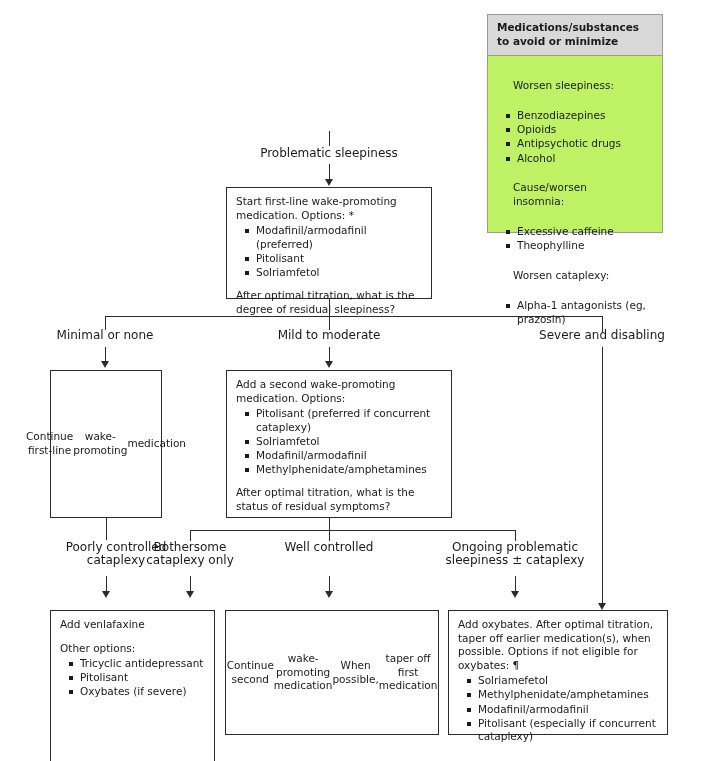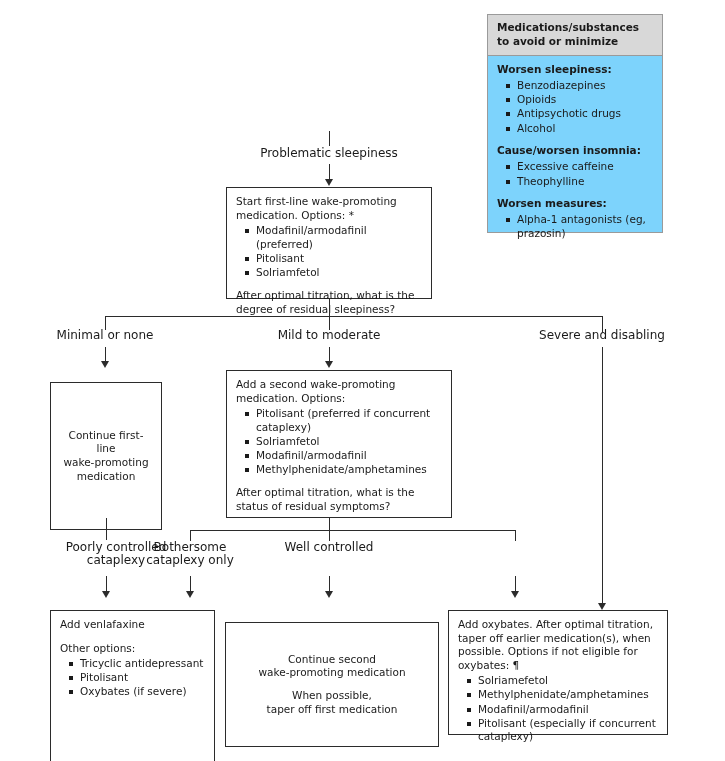--- a/index.html
+++ b/index.html
@@ -14,50 +14,50 @@
   
   .box{
     position:absolute;
     box-sizing:border-box;
     border:1.4px solid #2b2b2b;
     background:#ffffff;
     font-size:10.5px;
     line-height:13.6px;
     padding:7px 9px;
   }
-  .box.center{display:flex;flex-direction:column;align-items:center;justify-content:center;text-align:center;margin-top:12px;}
+  .box.center{display:flex;flex-direction:row;align-items:center;justify-content:center;text-align:center;}
 
   .ttl{margin:0 0 1px 0;}
   .para{margin:0;}
   .gap{height:9px;}
 
   ul.bul{list-style:none;margin:2px 0 0 0;padding:0 0 0 9px;}
   ul.bul li{position:relative;padding-left:11px;margin:0 0 0.5px 0;}
   ul.bul li:before{
     content:"";position:absolute;left:0;top:5px;
     width:4px;height:4px;background:#1a1a1a;
   }
 
   
   .inset{
     position:absolute;
     box-sizing:border-box;
     border:1px solid #9a9a9a;
-    background:#7dd3fc;
+    background:#bef264;
     font-size:10.5px;line-height:13.8px;
   }
   .inset-head{
     background:#d8d8d8;
     border-bottom:1px solid #9a9a9a;
     font-weight:bold;
     padding:6px 9px 7px 9px;
     line-height:13.5px;
   }
   .inset-body{padding:7px 9px 8px 9px;}
-  .sub{font-weight:bold;margin:0;}
+  .sub{font-weight:normal;margin:16px;}
   .inset-body .blk{margin-bottom:9px;}
   .inset-body .blk:last-child{margin-bottom:0;}
 
   
   .vline{position:absolute;width:0;border-left:1.4px solid #2b2b2b;}
   .hline{position:absolute;height:0;border-top:1.4px solid #2b2b2b;}
   .arrow{
     position:absolute;width:0;height:0;
     border-left:4.5px solid transparent;
     border-right:4.5px solid transparent;
@@ -92,21 +92,21 @@
 
       <div class="blk">
         <p class="sub">Cause/worsen insomnia:</p>
         <ul class="bul">
           <li>Excessive caffeine</li>
           <li>Theophylline</li>
         </ul>
       </div>
 
       <div class="blk">
-        <p class="sub">Worsen measures:</p>
+        <p class="sub">Worsen cataplexy:</p>
         <ul class="bul">
           <li>Alpha-1 antagonists (eg, prazosin)</li>
         </ul>
       </div>
 
     </div>
   </div>
 
   <div class="vline" style="left:329px;top:131px;height:15px;"></div>
   <div class="elabel" style="left:229px;top:147px;width:200px;">Problematic sleepiness</div>
@@ -170,20 +170,21 @@
   <div class="arrow" style="left:101.5px;top:591px;"></div>
 
   <div class="vline" style="left:329px;top:518px;height:12px;"></div>
   <div class="hline" style="left:190px;top:530px;width:325px;"></div>
   <div class="vline" style="left:190px;top:530px;height:11px;"></div>
   <div class="vline" style="left:329px;top:530px;height:11px;"></div>
   <div class="vline" style="left:515px;top:530px;height:11px;"></div>
 
   <div class="elabel wrap" style="left:125px;top:541px;width:130px;">Bothersome cataplexy only</div>
   <div class="elabel wrap" style="left:279px;top:541px;width:100px;">Well controlled</div>
+  <div class="elabel wrap" style="left:437px;top:541px;width:156px;">Ongoing problematic sleepiness ± cataplexy</div>
 
   <div class="vline" style="left:190px;top:576px;height:17px;"></div>
   <div class="arrow" style="left:185.5px;top:591px;"></div>
 
   <div class="vline" style="left:329px;top:576px;height:17px;"></div>
   <div class="arrow" style="left:324.5px;top:591px;"></div>
 
   <div class="vline" style="left:515px;top:576px;height:17px;"></div>
   <div class="arrow" style="left:510.5px;top:591px;"></div>
 

